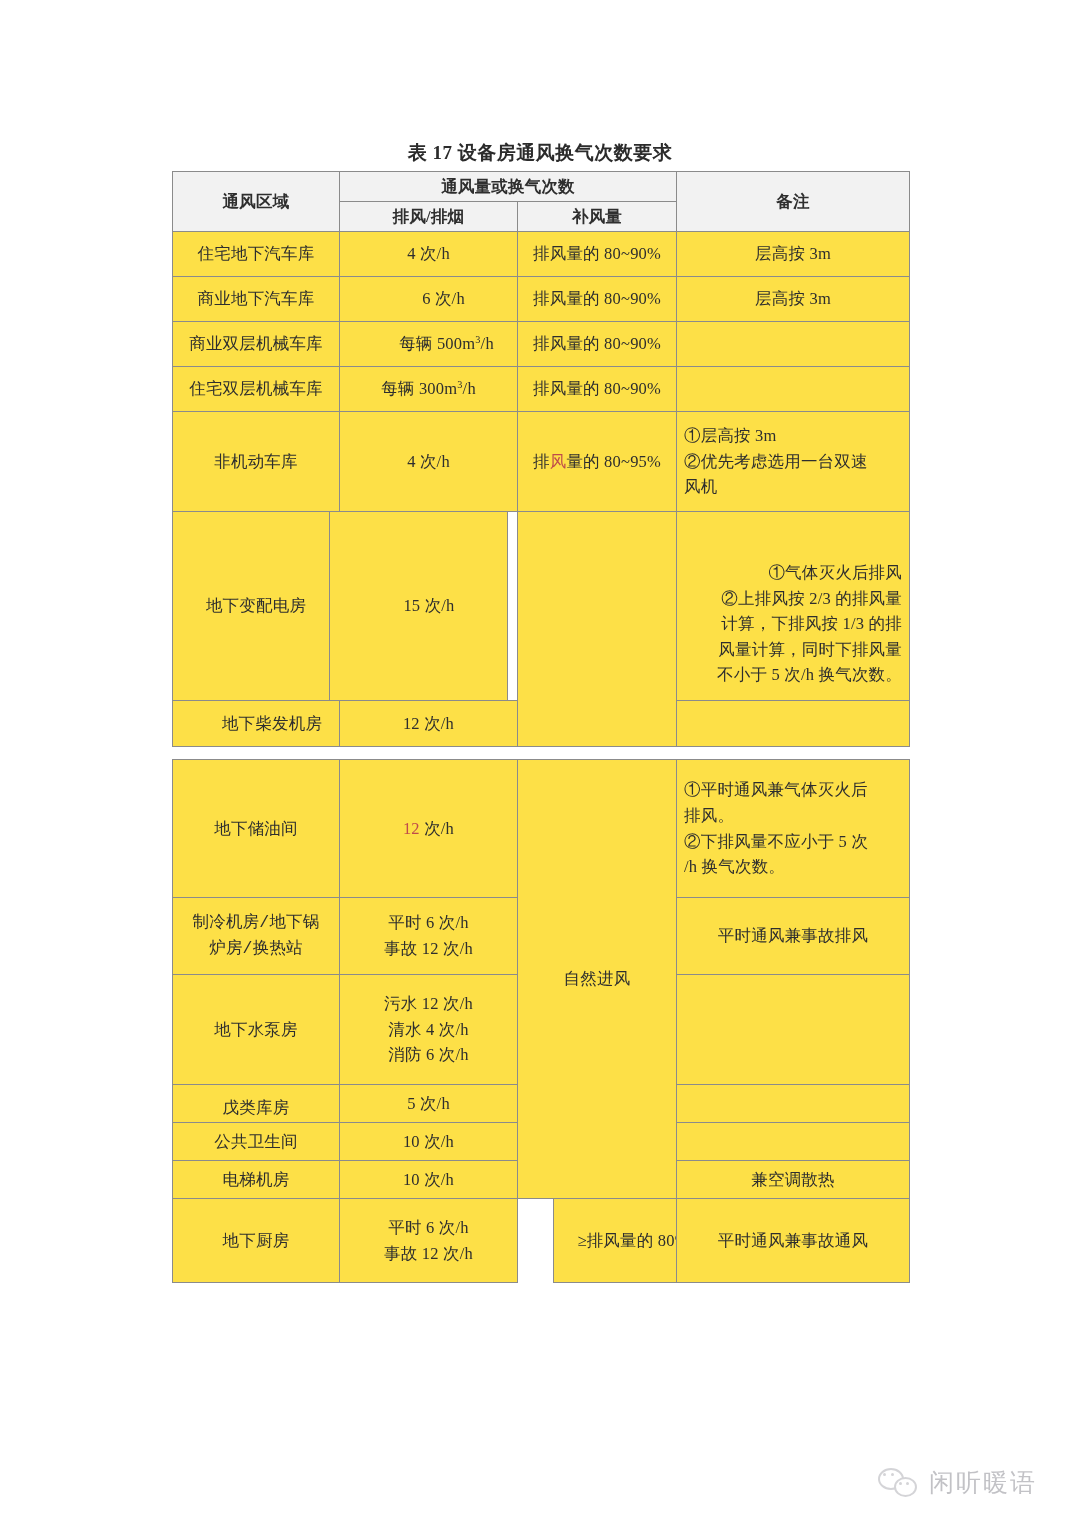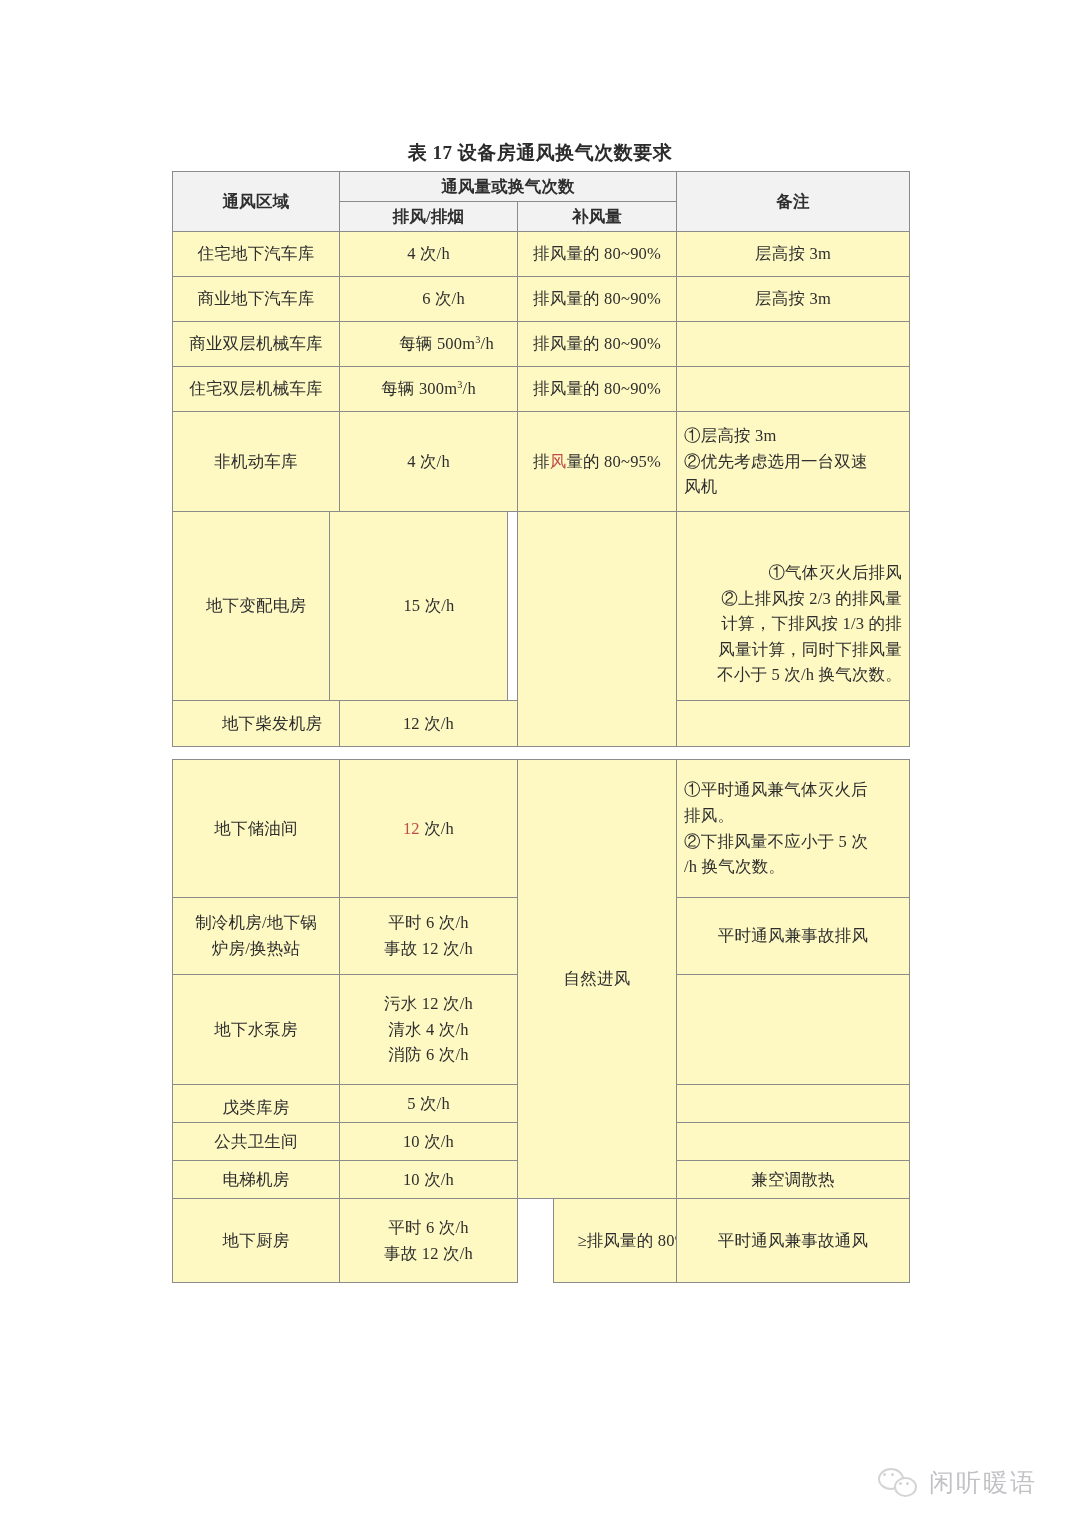--- a/index.html
+++ b/index.html
@@ -42,21 +42,21 @@
     position: absolute;
     box-sizing: border-box;
     border: 1px solid #8b8b8b;
     display: flex;
     align-items: center;
     justify-content: center;
     text-align: center;
     font-size: 16.5px;
     line-height: 1.55;
     padding: 2px 7px;
-    background: #fef9c3;
+    background: #fde047;
     color: #2e2e2e;
     letter-spacing: 0.2px;
   }
   .cell.hdr {
     background: #f2f2f2;
     font-weight: 600;
   }
   .cell.left-align {
     justify-content: flex-start;
     text-align: left;
@@ -184,21 +184,21 @@
     </div>
   <div class="cell left-align" style="left:504px; top:588px; width:234px; height:139px;">
       <span class="stack">
         <span class="ln">①平时通风兼气体灭火后</span>
         <span class="ln">排风。</span>
         <span class="ln">②下排风量不应小于 5 次</span>
         <span class="ln">/h 换气次数。</span>
       </span>
     </div>
 
-  <div class="cell" style="left:0px;   top:726px; width:168px; height:78px;">
+  <div class="cell" style="left:0px;   top:726px; width:168px; height:78px;font-family:Liberation Mono, monospace;">
       <span class="stack">
         <span class="ln">制冷机房/地下锅</span>
         <span class="ln">炉房/换热站</span>
       </span>
     </div>
   <div class="cell" style="left:167px; top:726px; width:179px; height:78px;">
       <span class="stack">
         <span class="ln">平时 6 次/h</span>
         <span class="ln">事故 12 次/h</span>
       </span>

